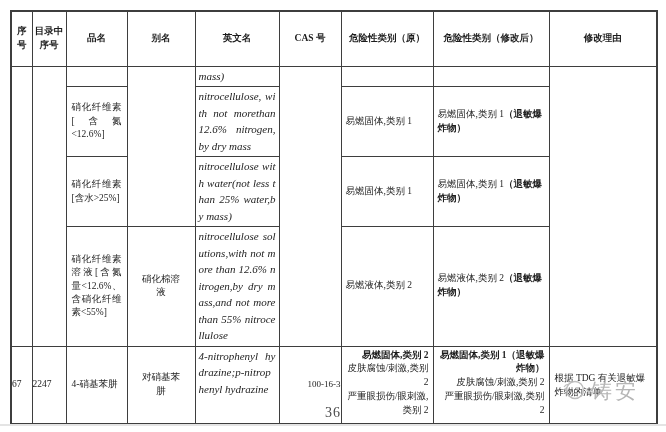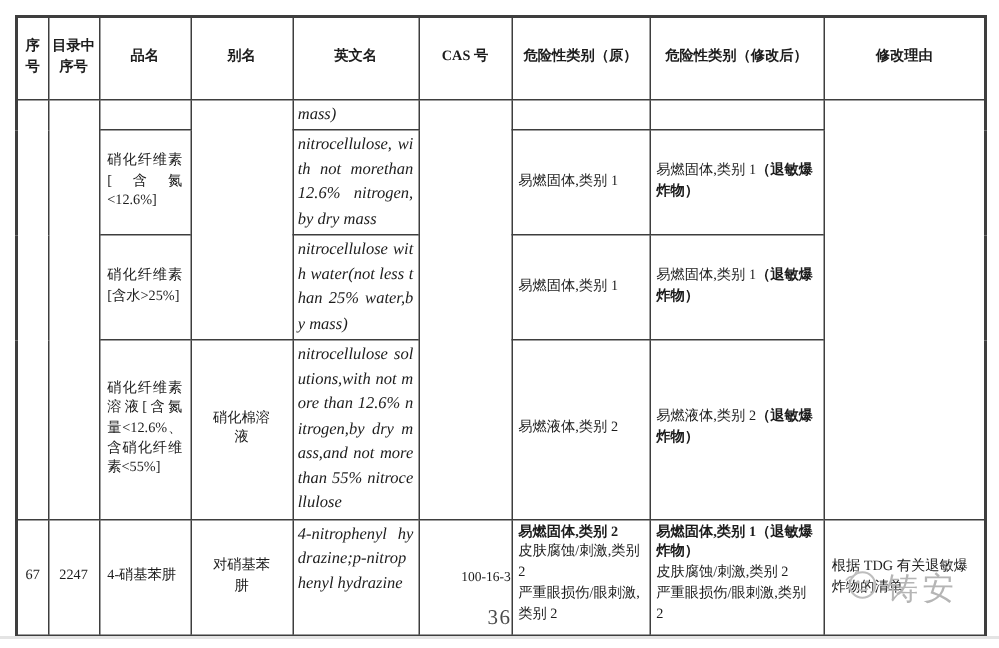--- a/index.html
+++ b/index.html
@@ -48,26 +48,26 @@
   td.c-english {
     font-size: 11px;
     text-align: justify;
     word-break: break-all;
     vertical-align: top;
     padding: 1px 3px 2px 3px;
     line-height: 1.5;
     font-style: italic;
   }
   td.c-cas { text-align: right; font-size: 9px; }
-  td.c-center { text-align: center; }
+  td.c-center { text-align: left; }
   td.c-hazard {
     padding: 2px 4px;
     line-height: 1.45;
   }
-  td.v-top { vertical-align: top; }
+  td.v-top { vertical-align: top; text-align: right; }
   td.c-reason { padding: 17px 5px; line-height: 1.5; }
   .bold { font-weight: bold; }
   .page-number {
     position: absolute;
     top: 405px;
     left: 0;
     width: 666px;
     text-align: center;
     font-size: 14px;
     color: #4a4a4a;

